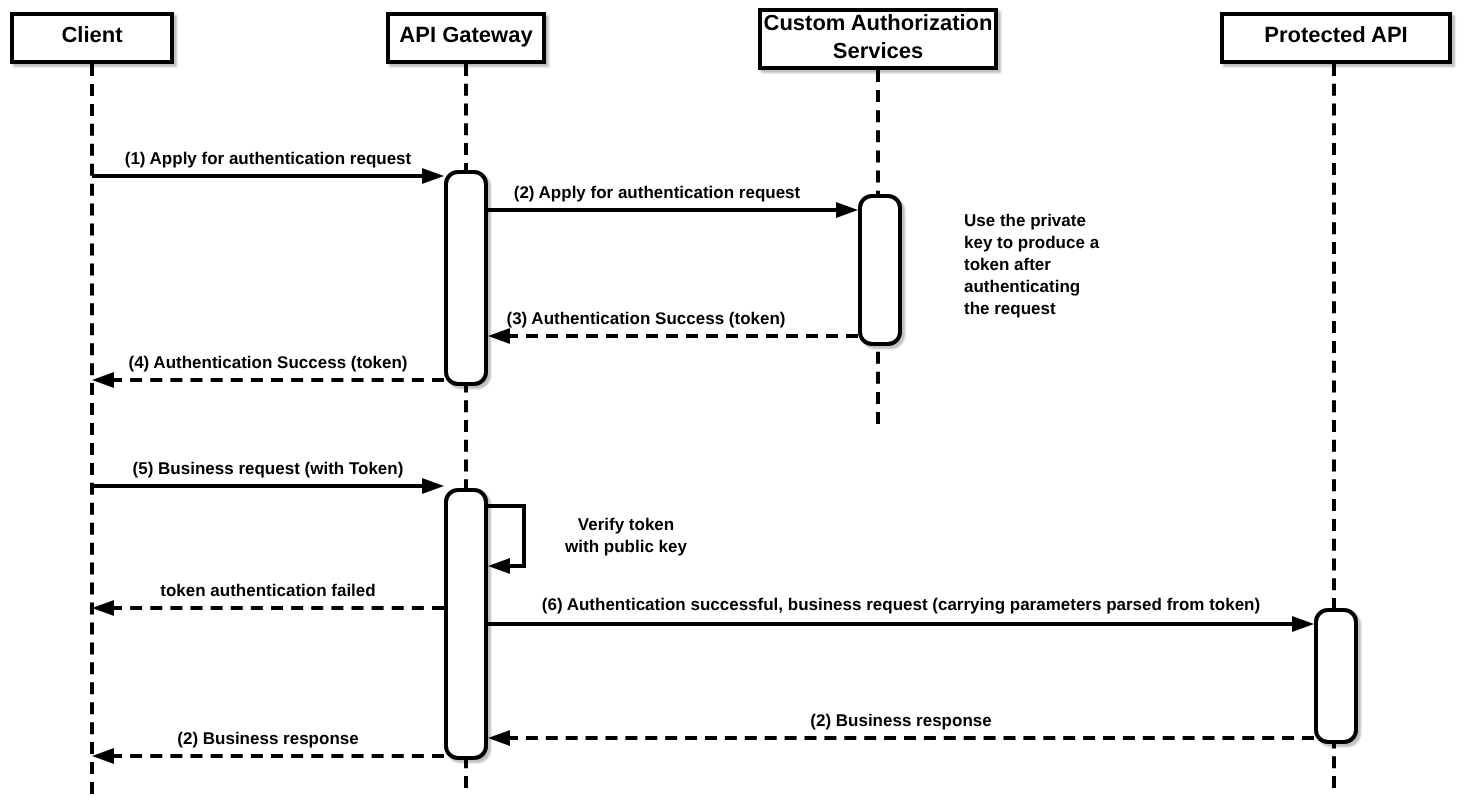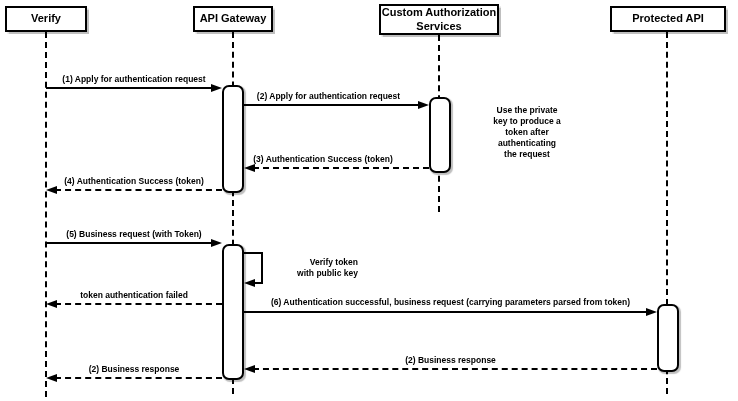--- a/index.html
+++ b/index.html
@@ -48,38 +48,38 @@
   
   .m1-line{left:46px;top:87px;width:167px}   .m1-ah{left:211px;top:83.5px}  .m1-lb{left:46px;top:74px;width:176px}
   .m2-line{left:244px;top:104px;width:175px} .m2-ah{left:418px;top:100.5px} .m2-lb{left:236px;top:91px;width:185px}
   .m3-line{left:253px;top:167px;width:176px} .m3-ah{left:244px;top:163.5px} .m3-lb{left:244px;top:154px;width:158px}
   .m4-line{left:55px;top:189px;width:167px}  .m4-ah{left:46px;top:185.5px}  .m4-lb{left:46px;top:176px;width:176px}
   .m5-line{left:46px;top:242px;width:167px}  .m5-ah{left:211px;top:238.5px} .m5-lb{left:46px;top:229px;width:176px}
   .s-top{left:244px;top:252px;width:19px}
   .s-right{left:261px;top:252px;height:32px}
   .s-bot{left:253px;top:282px;width:10px}
   .s-ah{left:244px;top:278.5px}
-  .s-lb{left:268px;top:257px;width:90px;text-align:right;white-space:pre-line;line-height:11px}
+  .s-lb{left:268px;top:257px;width:90px;text-align:center;white-space:pre-line;line-height:11px}
   .mf-line{left:55px;top:303px;width:167px}  .mf-ah{left:46px;top:299.5px}  .mf-lb{left:46px;top:290px;width:176px}
   .m6-line{left:244px;top:311px;width:404px} .m6-ah{left:646px;top:307.5px} .m6-lb{left:244px;top:297px;width:413px}
   .m7-line{left:253px;top:368px;width:404px} .m7-ah{left:244px;top:364.5px} .m7-lb{left:244px;top:355px;width:413px}
   .m8-line{left:55px;top:377px;width:167px}  .m8-ah{left:46px;top:373.5px}  .m8-lb{left:46px;top:364px;width:176px}
   
   .note{
     position:absolute;left:482px;top:105px;width:90px;font-size:8.5px;font-weight:bold;
-    line-height:11px;white-space:pre-line;text-align:center;z-index:6;
+    line-height:11px;white-space:pre-line;text-align:left;z-index:6;
   }
 </style>
 </head>
 <body>
 
 <div class="canvas">
 
   <div class="actor a0">
-    <span>Verify</span>
+    <span>Client</span>
   </div>
   <div class="actor a1">
     <span>API Gateway</span>
   </div>
   <div class="actor a3">
     <span>Protected API</span>
   </div>
   <div class="actor a2">
     <span>Custom Authorization
 Services</span>

